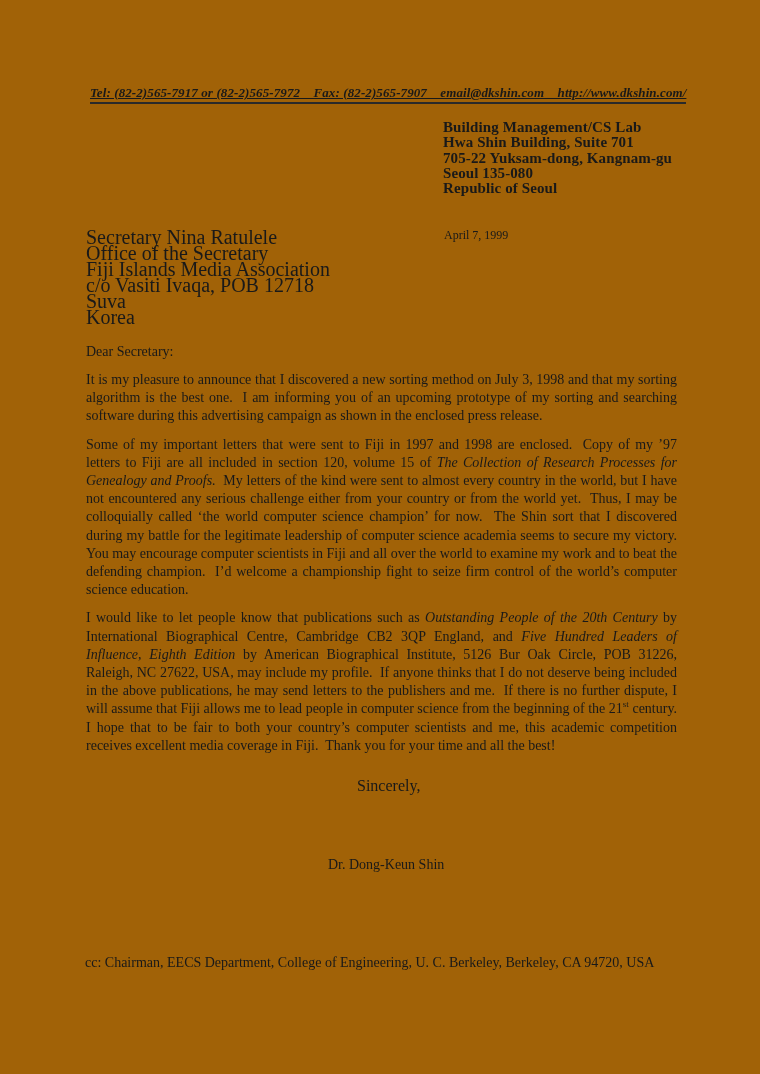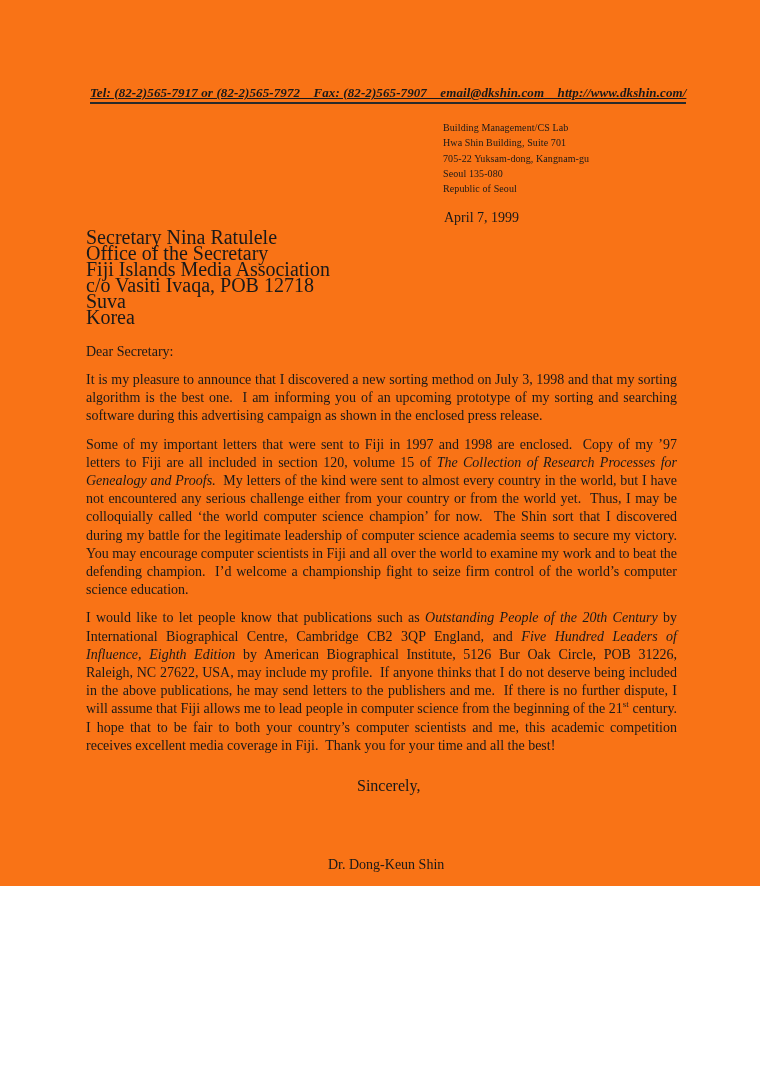--- a/index.html
+++ b/index.html
@@ -3,22 +3,22 @@
 <meta charset="utf-8">
 <style>
   html, body {
     margin: 0;
     padding: 0;
     background: #ffffff;
   }
   .page {
     position: relative;
     width: 760px;
-    height: 886px;
-    background: #f97316;
+    height: 1074px;
+    background: #a16207;
     font-family: "Liberation Serif", "DejaVu Serif", serif;
     color: #191919;
     overflow: hidden;
   }
   .contact-header {
     position: absolute;
     top: 85px;
     left: 90px;
     font-size: 13px;
     font-weight: bold;
@@ -26,30 +26,30 @@
     white-space: pre;
     letter-spacing: 0.1px;
     border-bottom: 2px solid #2a2a2a;
     padding-bottom: 1px;
     text-decoration: underline;
   }
   .sender-address {
     position: absolute;
     top: 120px;
     left: 443px;
-    font-size: 10px;
-    font-weight: normal;
+    font-size: 15px;
+    font-weight: bold;
     line-height: 15.3px;
     letter-spacing: 0.1px;
   }
   .date-line {
     position: absolute;
-    top: 210px;
+    top: 228px;
     left: 444px;
-    font-size: 14px;
+    font-size: 12px;
     text-align: center;
   }
   .recipient-address {
     position: absolute;
     top: 229px;
     left: 86px;
     font-size: 20px;
     line-height: 16px;
   }
   .salutation {
@@ -128,14 +128,15 @@
   <div class="body-text">
     <p><span>It is my pleasure to announce that I discovered a new sorting method on July 3, 1998 and that my sorting algorithm is the best one.  I am informing you of an upcoming prototype of my sorting and searching software during this advertising campaign as shown in the enclosed press release.</span></p>
     <p><span>Some of my important letters that were sent to Fiji in 1997 and 1998 are enclosed.  Copy of my ’97 letters to Fiji are all included in section 120, volume 15 of </span><span class="i">The Collection of Research Processes for Genealogy and Proofs.</span><span>  My letters of the kind were sent to almost every country in the world, but I have not encountered any serious challenge either from your country or from the world yet.  Thus, I may be colloquially called ‘the world computer science champion’ for now.  The Shin sort that I discovered during my battle for the legitimate leadership of computer science academia seems to secure my victory.  You may encourage computer scientists in Fiji and all over the world to examine my work and to beat the defending champion.  I’d welcome a championship fight to seize firm control of the world’s computer science education.</span></p>
     <p><span>I would like to let people know that publications such as </span><span class="i">Outstanding People of the 20th Century</span><span> by International Biographical Centre, Cambridge CB2 3QP England, and </span><span class="i">Five Hundred Leaders of Influence</span><span>, </span><span class="i">Eighth Edition</span><span> by American Biographical Institute, 5126 Bur Oak Circle, POB 31226, Raleigh, NC 27622, USA, may include my profile.  If anyone thinks that I do not deserve being included in the above publications, he may send letters to the publishers and me.  If there is no further dispute, I will assume that Fiji allows me to lead people in computer science from the beginning of the 21</span><span class="sup">st</span><span> century.  I hope that to be fair to both your country’s computer scientists and me, this academic competition receives excellent media coverage in Fiji.  Thank you for your time and all the best!</span></p>
   </div>
 
   <div class="closing">Sincerely,</div>
 
   <div class="signature-name">Dr. Dong-Keun Shin</div>
 
+  <div class="cc-line">cc: Chairman, EECS Department, College of Engineering, U. C. Berkeley, Berkeley, CA 94720, USA</div>
 
 </div>
 
 </body></html>

